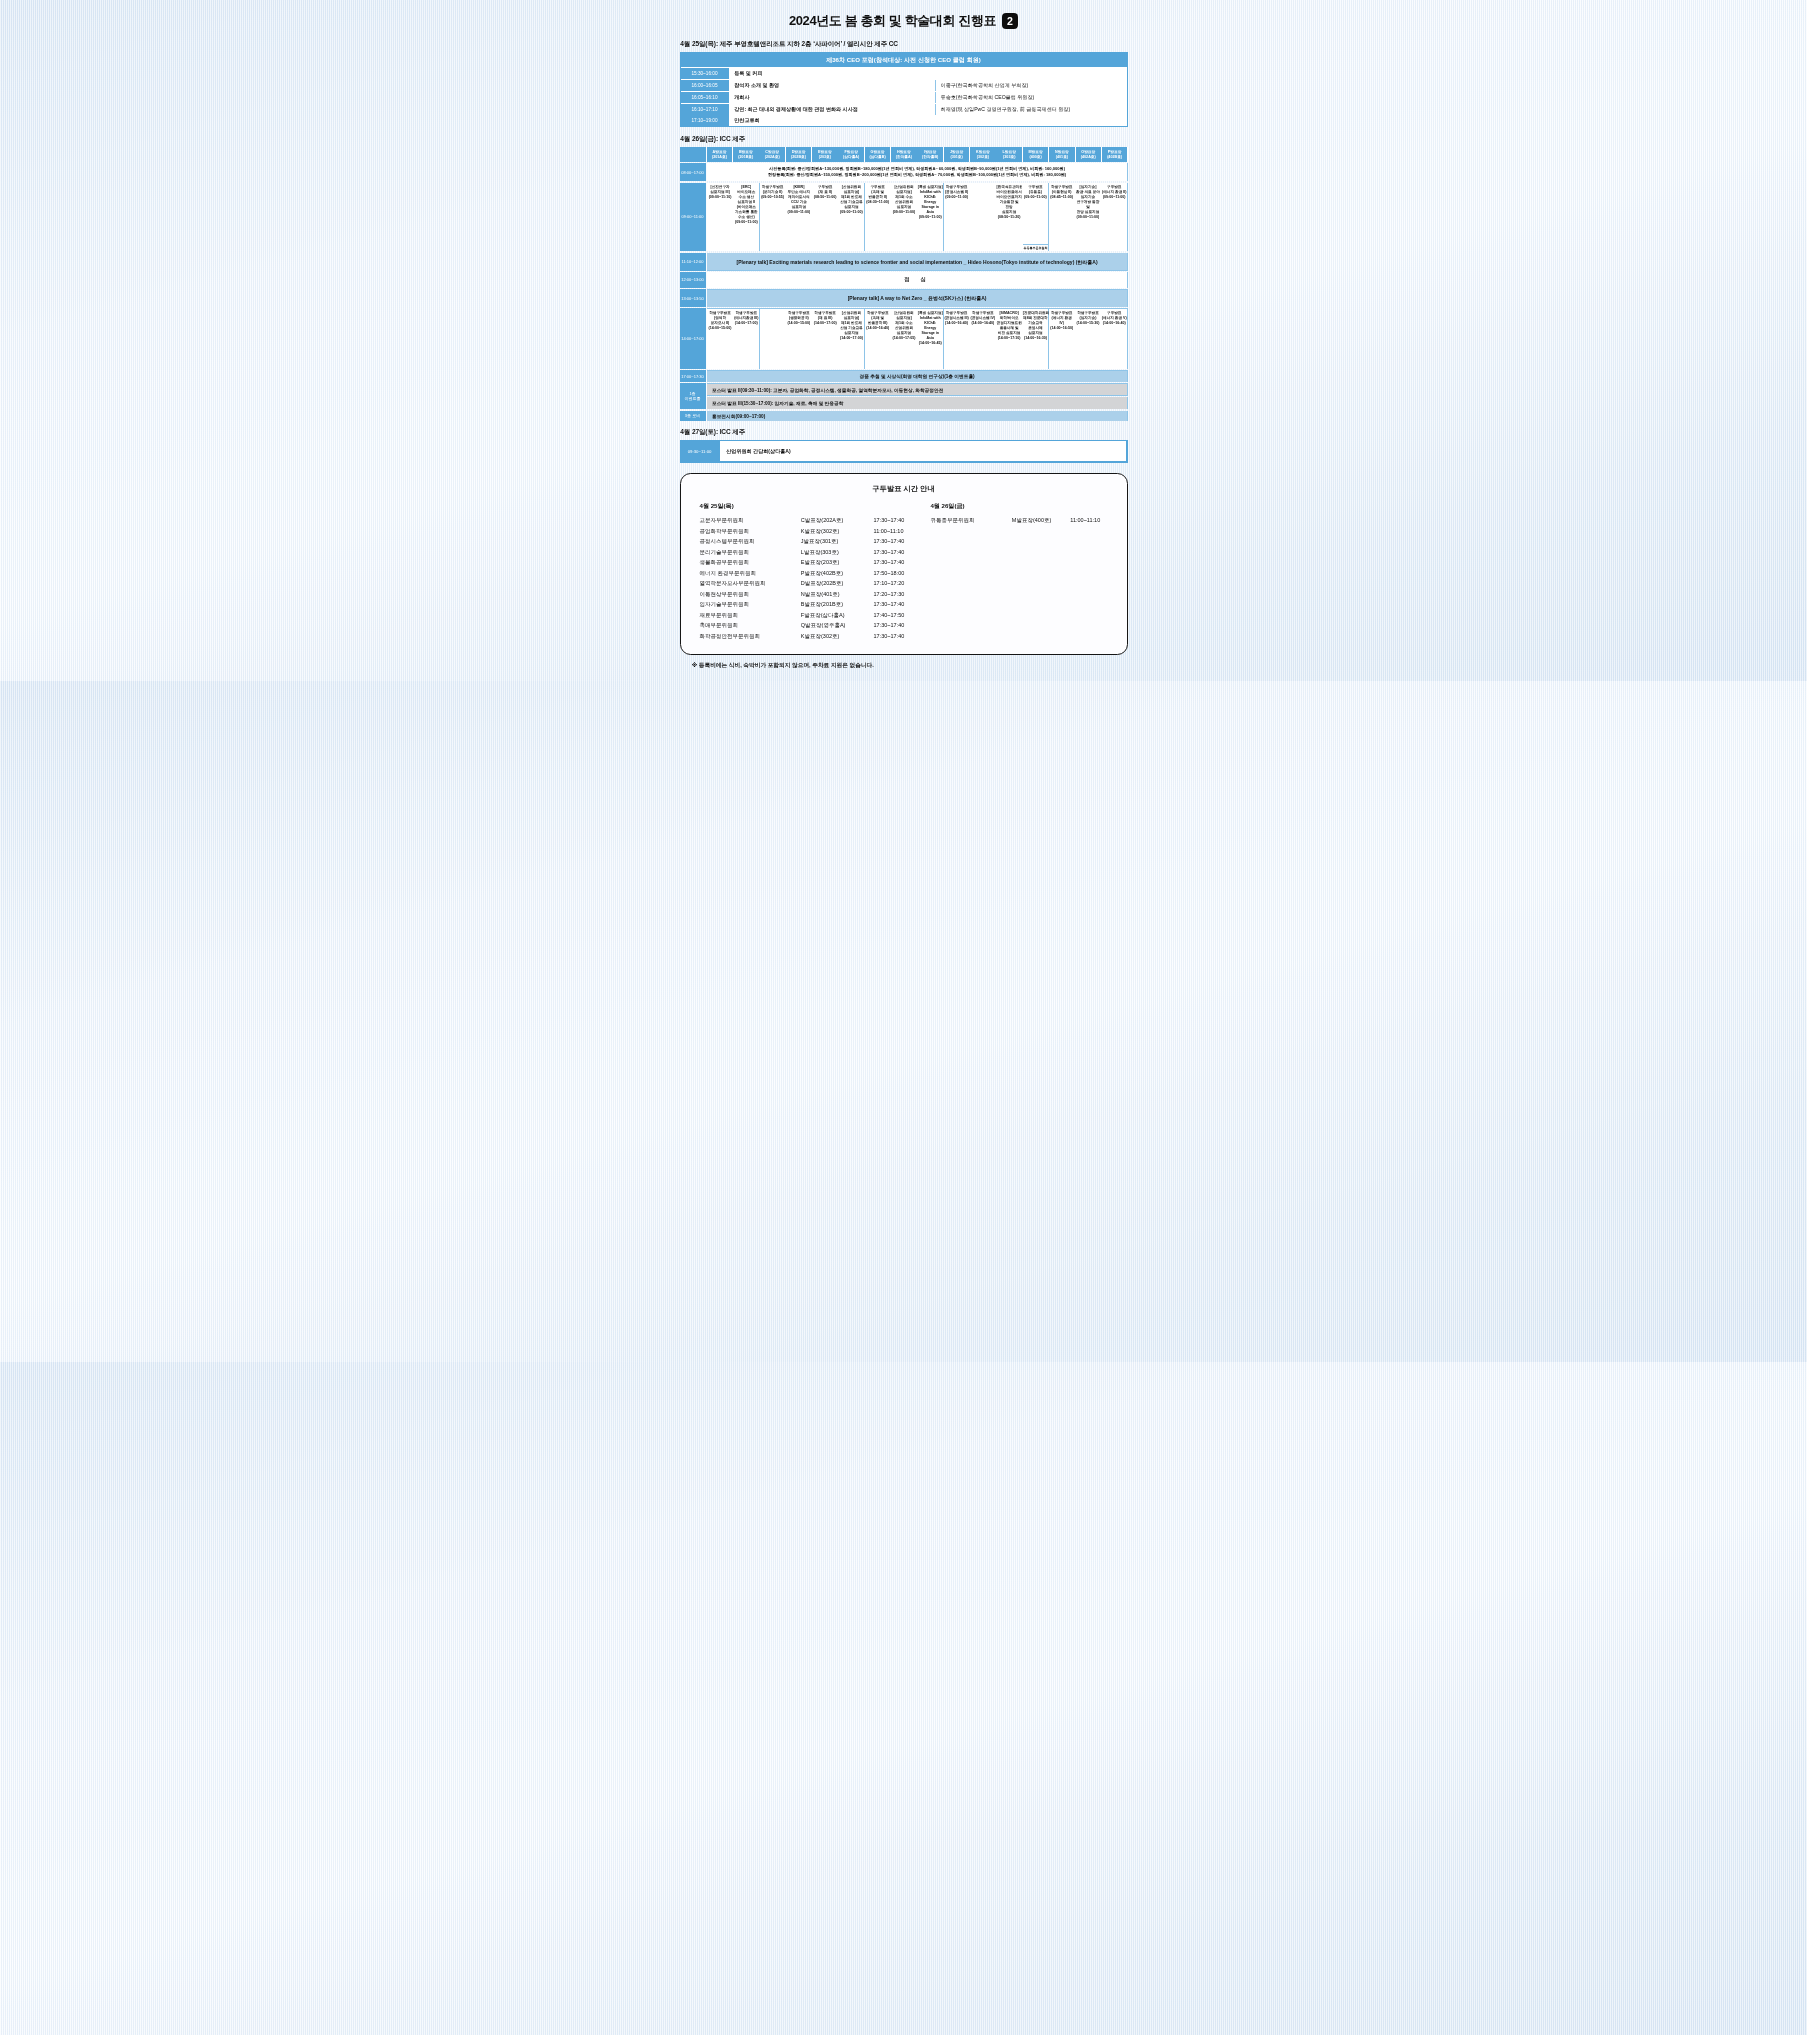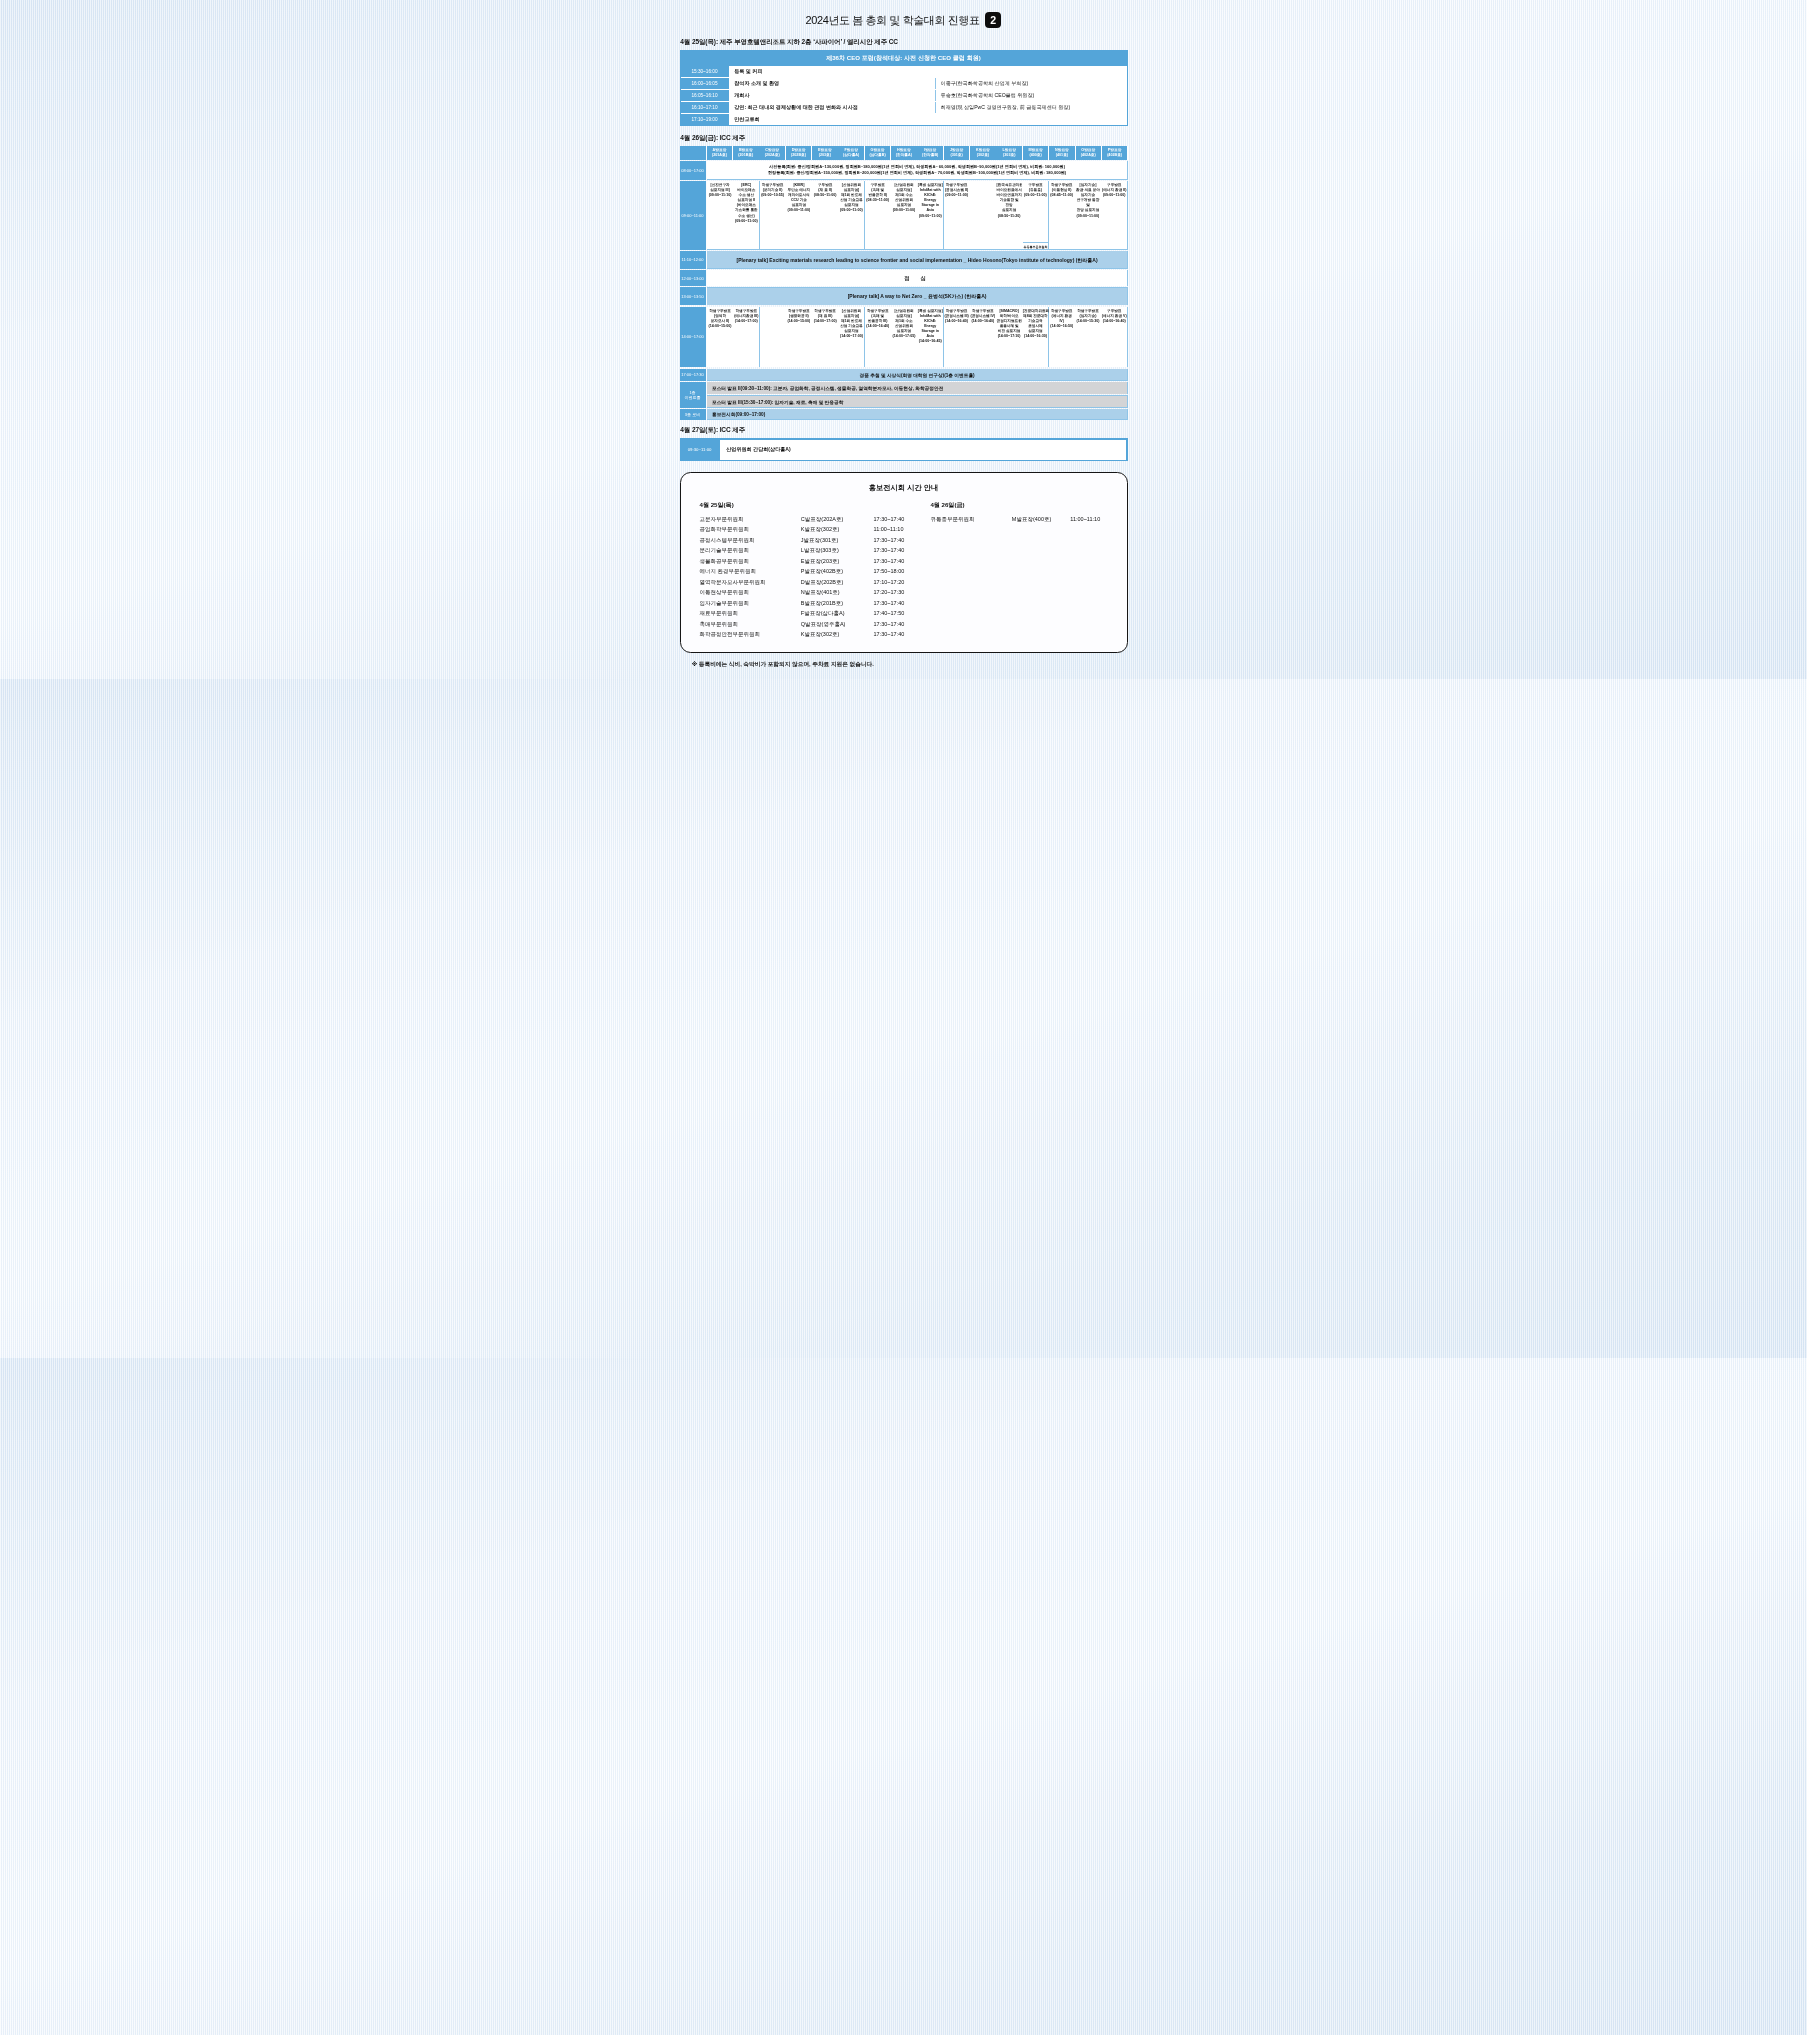--- a/index.html
+++ b/index.html
@@ -6,21 +6,21 @@
   body{
     width:488px;min-height:637px;margin:0 auto;
     font-family:"Liberation Sans","DejaVu Sans",sans-serif;color:#111;
     background:
       repeating-linear-gradient(90deg, rgba(255,255,255,.55) 0 0.8px, rgba(208,224,242,.35) 0.8px 2px),
       linear-gradient(165deg,#d9e6f4 0%,#f2f7fc 30%,#f8fbfe 52%,#e3edf7 78%,#d7e5f3 100%);
   }
   .page{padding:5.7px 20px 10.6px;}
   
   .title-wrap{display:flex;justify-content:center;align-items:center;gap:5.7px;margin:6.5px 0 9.8px;}
-  .page-title{font-size:11px;font-weight:400;letter-spacing:-0.4px;}
+  .page-title{font-size:13px;font-weight:700;letter-spacing:-0.4px;}
   .badge{width:16.3px;height:16.3px;background:#0d0d0d;color:#fff;border-radius:4.1px;
          display:flex;align-items:center;justify-content:center;font-size:10.6px;font-weight:800;}
   
   .sec-h{font-size:6.5px;font-weight:800;margin:0 0 2.8px 0.8px;letter-spacing:-0.1px;}
   
   .ceo{border:1.2px solid #54a5d9;background:#fff;margin-bottom:8.1px;}
   .ceo-head{background:#54a5d9;color:#fff;text-align:center;font-size:6.1px;font-weight:700;padding:2.8px 0;}
   .ceo-row{display:flex;margin-top:0.8px;background:#fff;}
   .ceo-time{flex:0 0 48px;background:#54a5d9;color:#fff;display:flex;align-items:center;justify-content:center;
             font-size:4.7px;margin-right:0.8px;min-height:10.6px;}
@@ -456,21 +456,21 @@
     </div>
   </div>
 
   <div class="sec-h">4월 27일(토): ICC 제주</div>
   <div class="d3-table">
     <div class="d3-time">09:30~11:00</div>
     <div class="d3-content">산업위원회 간담회(삼다홀A)</div>
   </div>
 
   <div class="cbox">
-    <div class="cbox-title">홍보전시회 시간 안내</div>
+    <div class="cbox-title">구두발표 시간 안내</div>
     <div class="cbox-cols">
       <div class="cleft">
         <div class="cday">4월 25일(목)</div>
         <div class="crow">
             <span class="cn">고분자부문위원회</span>
             <span class="cv">C발표장(202A호)</span>
             <span class="ctm">17:30~17:40</span>
           </div>
         <div class="crow">
             <span class="cn">공업화학부문위원회</span>

